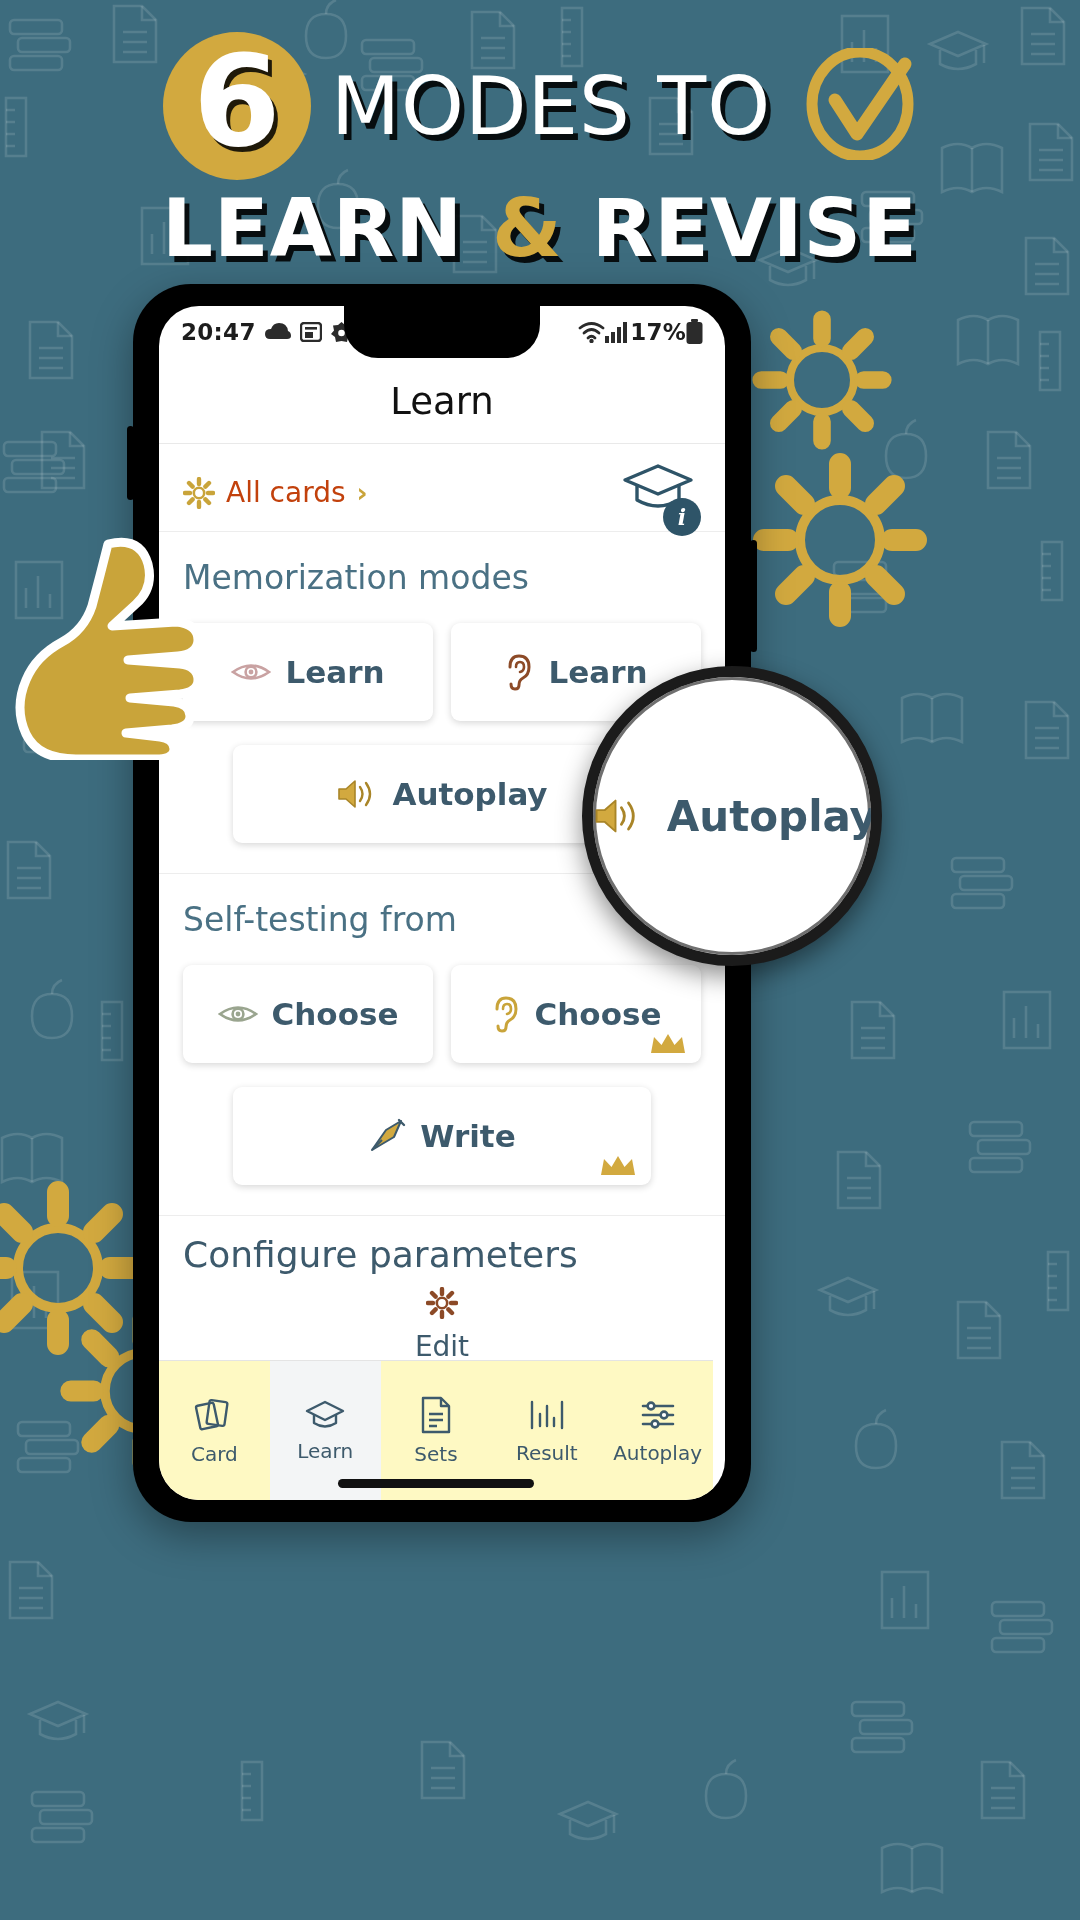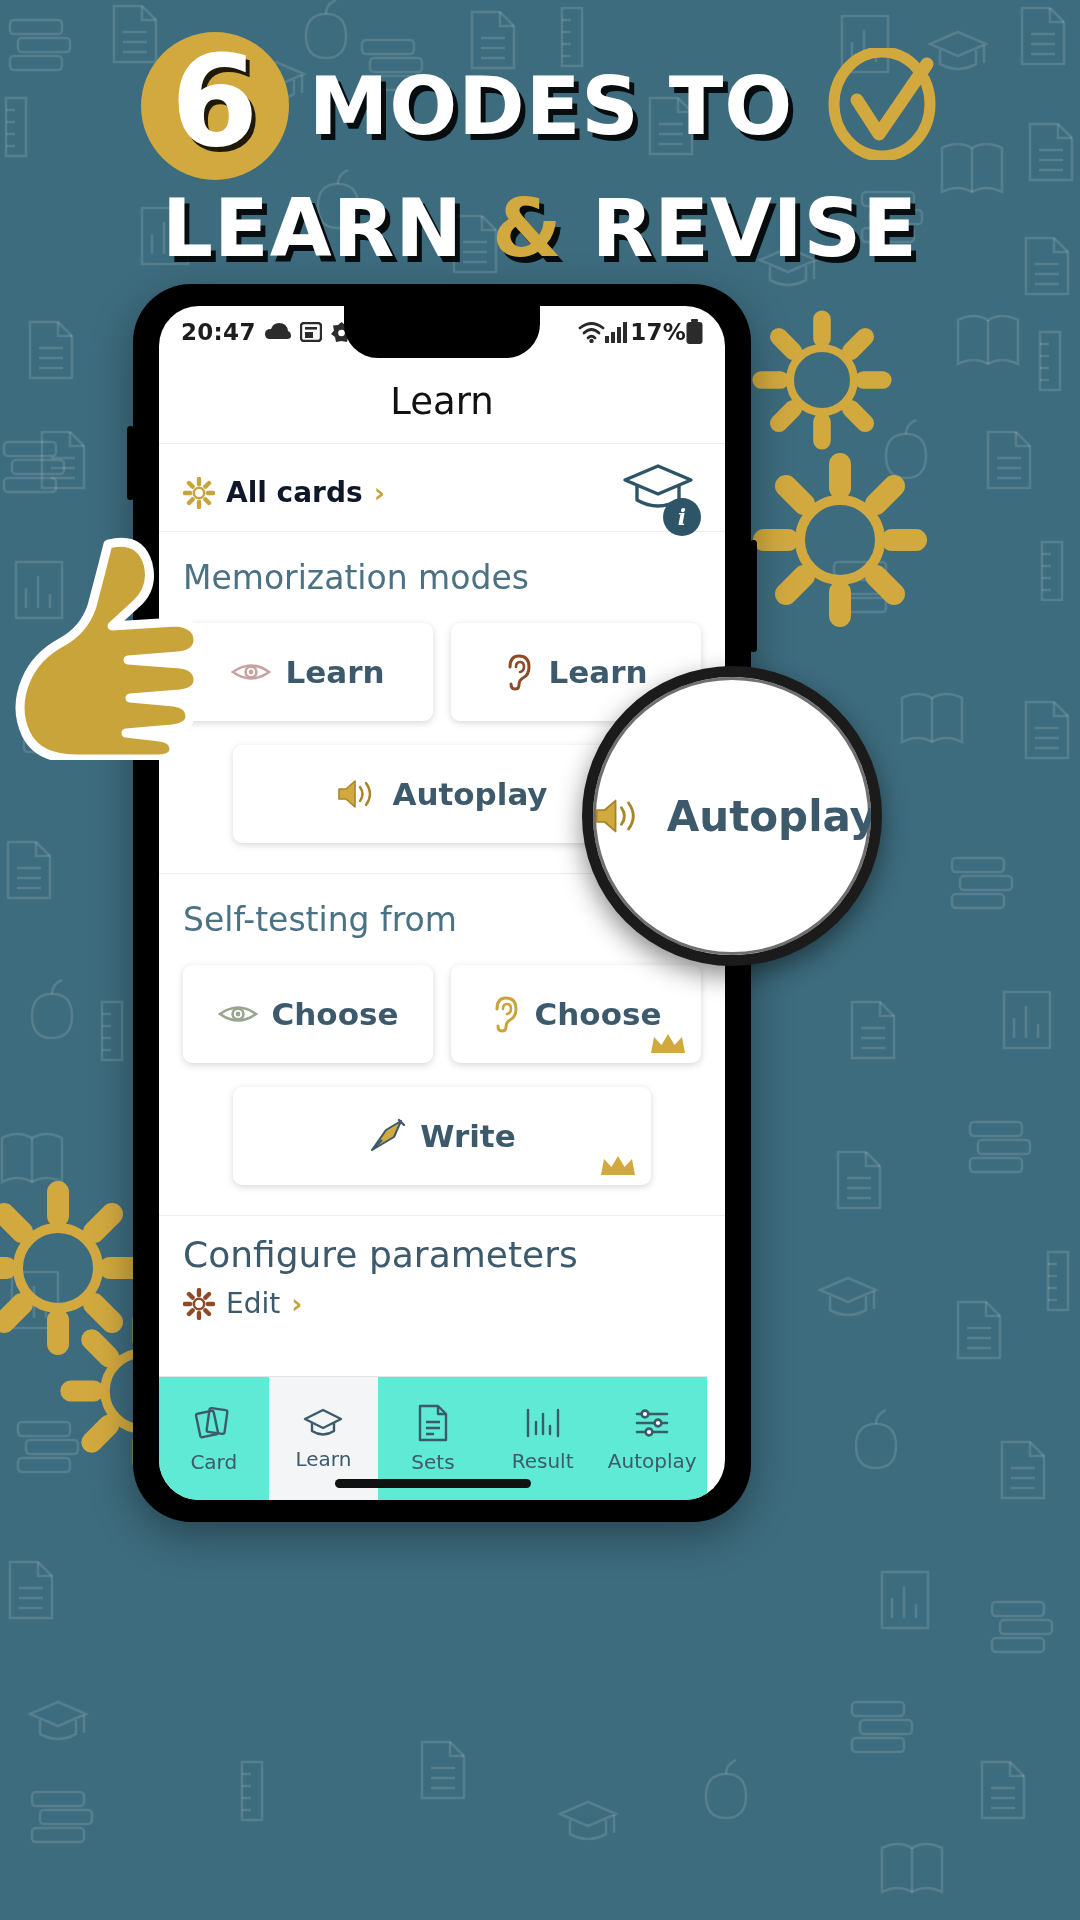--- a/index.html
+++ b/index.html
@@ -30,21 +30,21 @@
     margin-right:4px;
   }
   .badge6 span{
     font-family:"DejaVu Sans", sans-serif;
     font-weight:bold; font-size:126px; color:#ffffff; line-height:1;
     text-shadow:4px 5px 0 rgba(0,0,0,0.85);
     position:relative; top:-4px;
   }
   .hl-text{
     font-family:"DejaVu Sans", sans-serif;
-    font-weight:bold;
+    font-weight:normal;
     font-size:80px;
     letter-spacing:1px;
     color:#ffffff;
     text-shadow:5px 6px 0 rgba(0,0,0,0.88);
     white-space:nowrap;
   }
   .check-badge{ flex:0 0 auto; margin-left:18px; }
   .headline-row2{
     margin-top:6px;
     font-family:"DejaVu Sans", sans-serif;
@@ -109,21 +109,21 @@
     padding:20px 24px 22px 24px;
     border-bottom:1px solid #ededed;
   }
   .select-label{
     font-size:29px; color:#3d5a6c;
     font-family:"DejaVu Sans", sans-serif;
   }
   .select-row{
     display:flex; align-items:center; gap:11px; margin-top:12px;
   }
-  .select-val{ font-size:28px; color:#0f172a;font-weight:bold; }
+  .select-val{ font-size:28px; color:#c2410c; }
   .chev{ color:#c9a43a; font-size:27px; font-weight:bold; }
   .hat-info{
     position:absolute; right:28px; top:16px; width:78px; height:74px;
   }
   .info-dot{
     position:absolute; right:-4px; bottom:-2px;
     width:38px;height:38px;border-radius:50%;
     background:#2e5468; color:#fff;
     display:flex;align-items:center;justify-content:center;
     font-size:22px; font-style:italic; font-weight:bold;
@@ -161,28 +161,28 @@
   .crown{
     position:absolute; right:14px; bottom:6px;
   }
 
   
   .configure{
     padding:18px 24px 10px 24px;
     border-top:1px solid #ededed;
   }
   .conf-label{ font-size:36px; color:#3d5a6c; }
-  .conf-row{ display:flex; align-items:center; gap:11px; margin-top:12px; }
+  .conf-row{ display:flex; align-items:center; gap:11px; margin-top:12px;flex-direction:column; }
   .conf-val{ font-size:28px; color:#3d5a6c; }
 
   
   .bottomnav{
-    position:absolute; left:0; right:18px; bottom:0;
-    height:124px;
-    background:#5eead4;
+    position:absolute; left:0; right:12px; bottom:0;
+    height:140px;
+    background:#fef9c3;
     border-top:1px solid #e4e4e4;
     display:flex;
   }
   .nav-item{
     flex:1; display:flex; flex-direction:column;
     align-items:center; justify-content:center; gap:7px;
     position:relative;
   }
   .nav-item.active{ background:#f3f5f6; }
   .nav-label{

